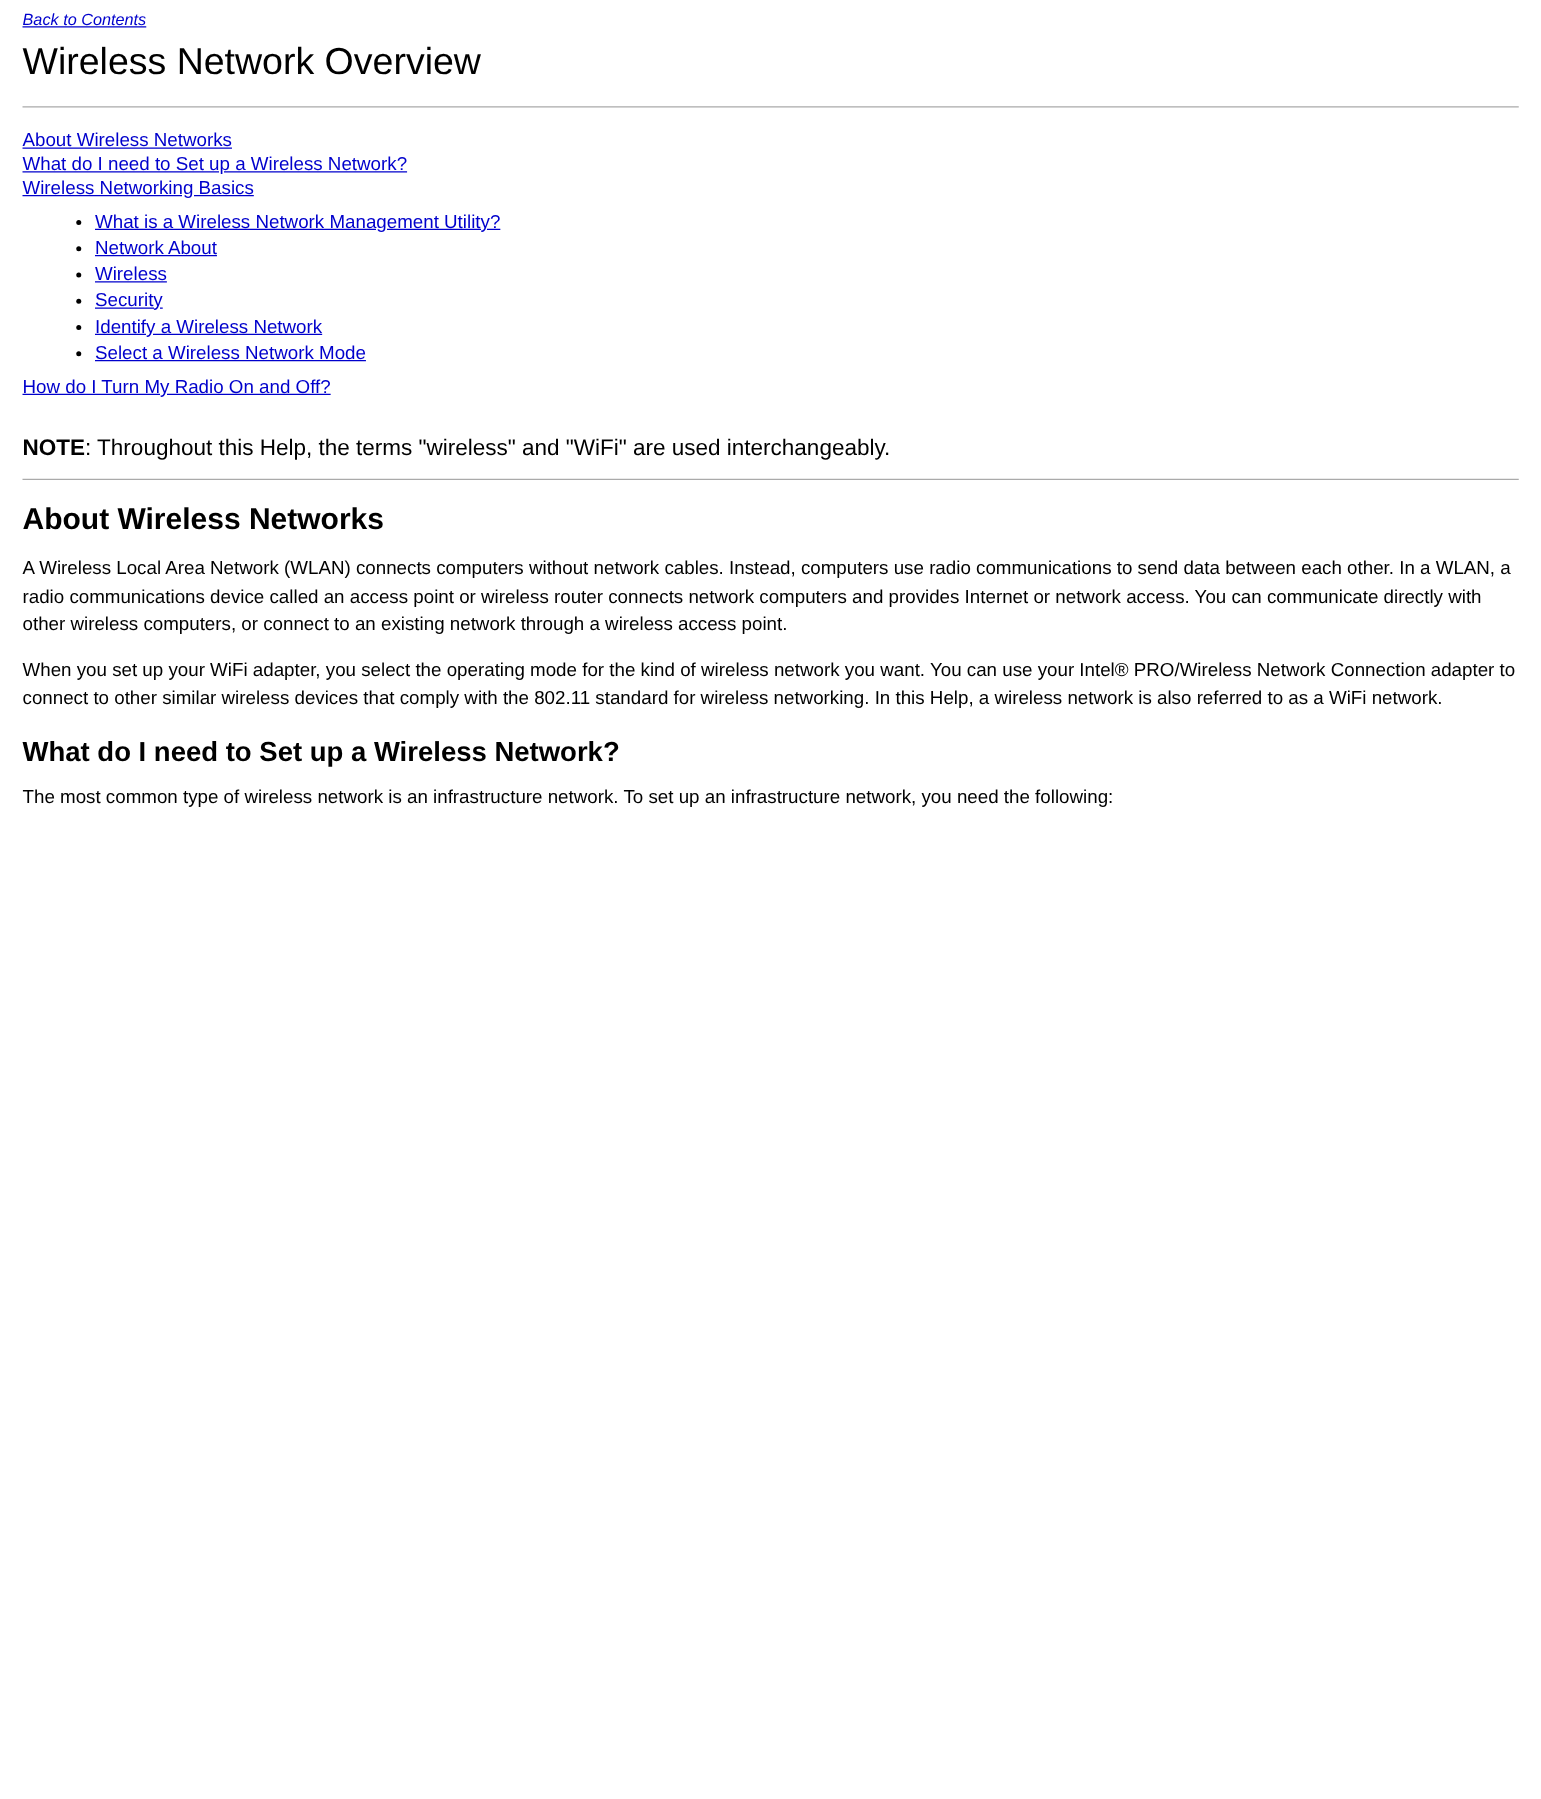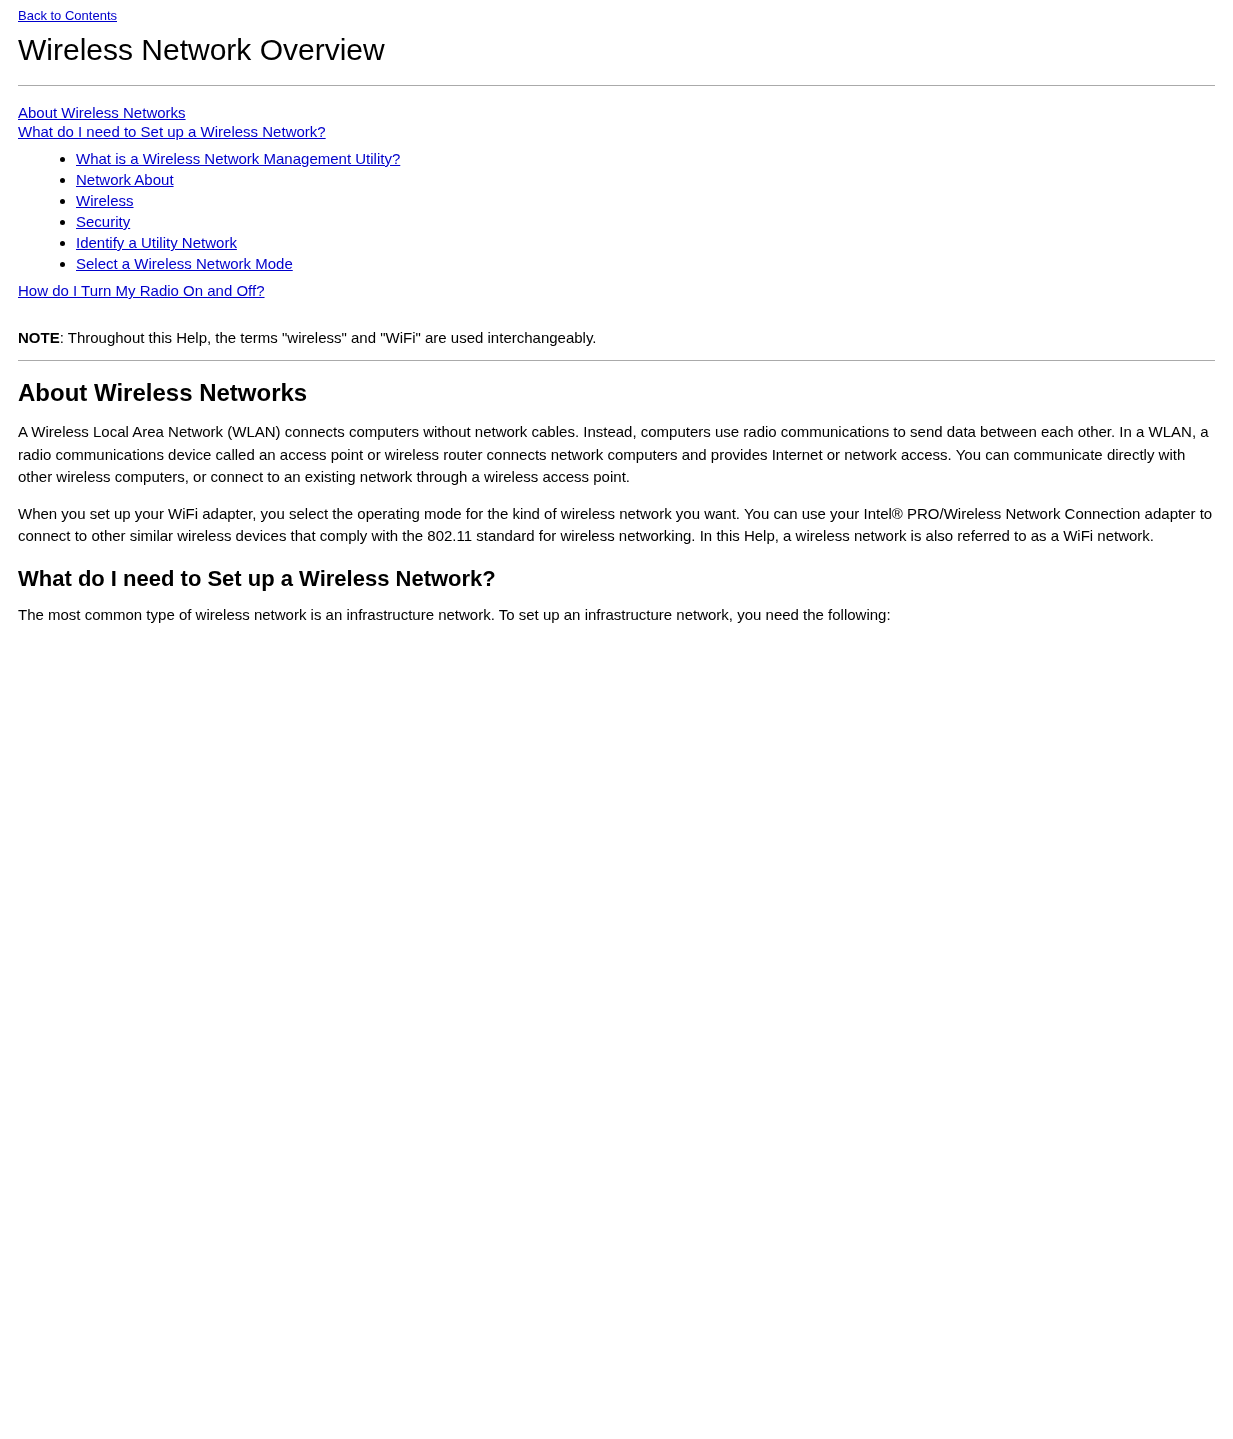--- a/index.html
+++ b/index.html
@@ -17,20 +17,21 @@
     }
     a {
       color: #0000cc;
       text-decoration: underline;
       cursor: pointer;
     }
     .back-link {
       font-size: 13px;
       margin-bottom: 10px;
       display: block;
+      font-style: italic;
     }
     .page-title {
       font-size: 30px;
       font-weight: normal;
       margin: 10px 0 18px 0;
     }
     .divider {
       border: none;
       border-top: 1px solid #aaaaaa;
       margin: 14px 0 18px 0;
@@ -52,21 +53,21 @@
     }
     .toc-sublist li a {
       display: inline;
     }
     .how-turn-link {
       display: block;
       margin: 10px 0 30px 0;
     }
     .note-para {
       margin: 16px 0 14px 0;
-      font-size: 15px;
+      font-size: 18px;
     }
     .note-para strong {
       font-weight: bold;
     }
     .section-title {
       font-size: 24px;
       font-weight: bold;
       margin: 18px 0 14px 0;
     }
     .body-para {
@@ -84,37 +85,38 @@
 
 <a class="back-link">Back to Contents</a>
 
 <h1 class="page-title">Wireless Network Overview</h1>
 
 <hr class="divider">
 
 <div class="toc-links">
   <a>About Wireless Networks</a>
   <a>What do I need to Set up a Wireless Network?</a>
+  <a>Wireless Networking Basics</a>
 </div>
 
 <ul class="toc-sublist">
   <li>
     <a>What is a Wireless Network Management Utility?</a>
   </li>
   <li>
     <a>Network About</a>
   </li>
   <li>
     <a>Wireless</a>
   </li>
   <li>
     <a>Security</a>
   </li>
   <li>
-    <a>Identify a Utility Network</a>
+    <a>Identify a Wireless Network</a>
   </li>
   <li>
     <a>Select a Wireless Network Mode</a>
   </li>
 </ul>
 
 <a class="how-turn-link">How do I Turn My Radio On and Off?</a>
 
 <p class="note-para">
   <strong>NOTE</strong><span>: Throughout this Help, the terms "wireless" and "WiFi" are used interchangeably.</span>

